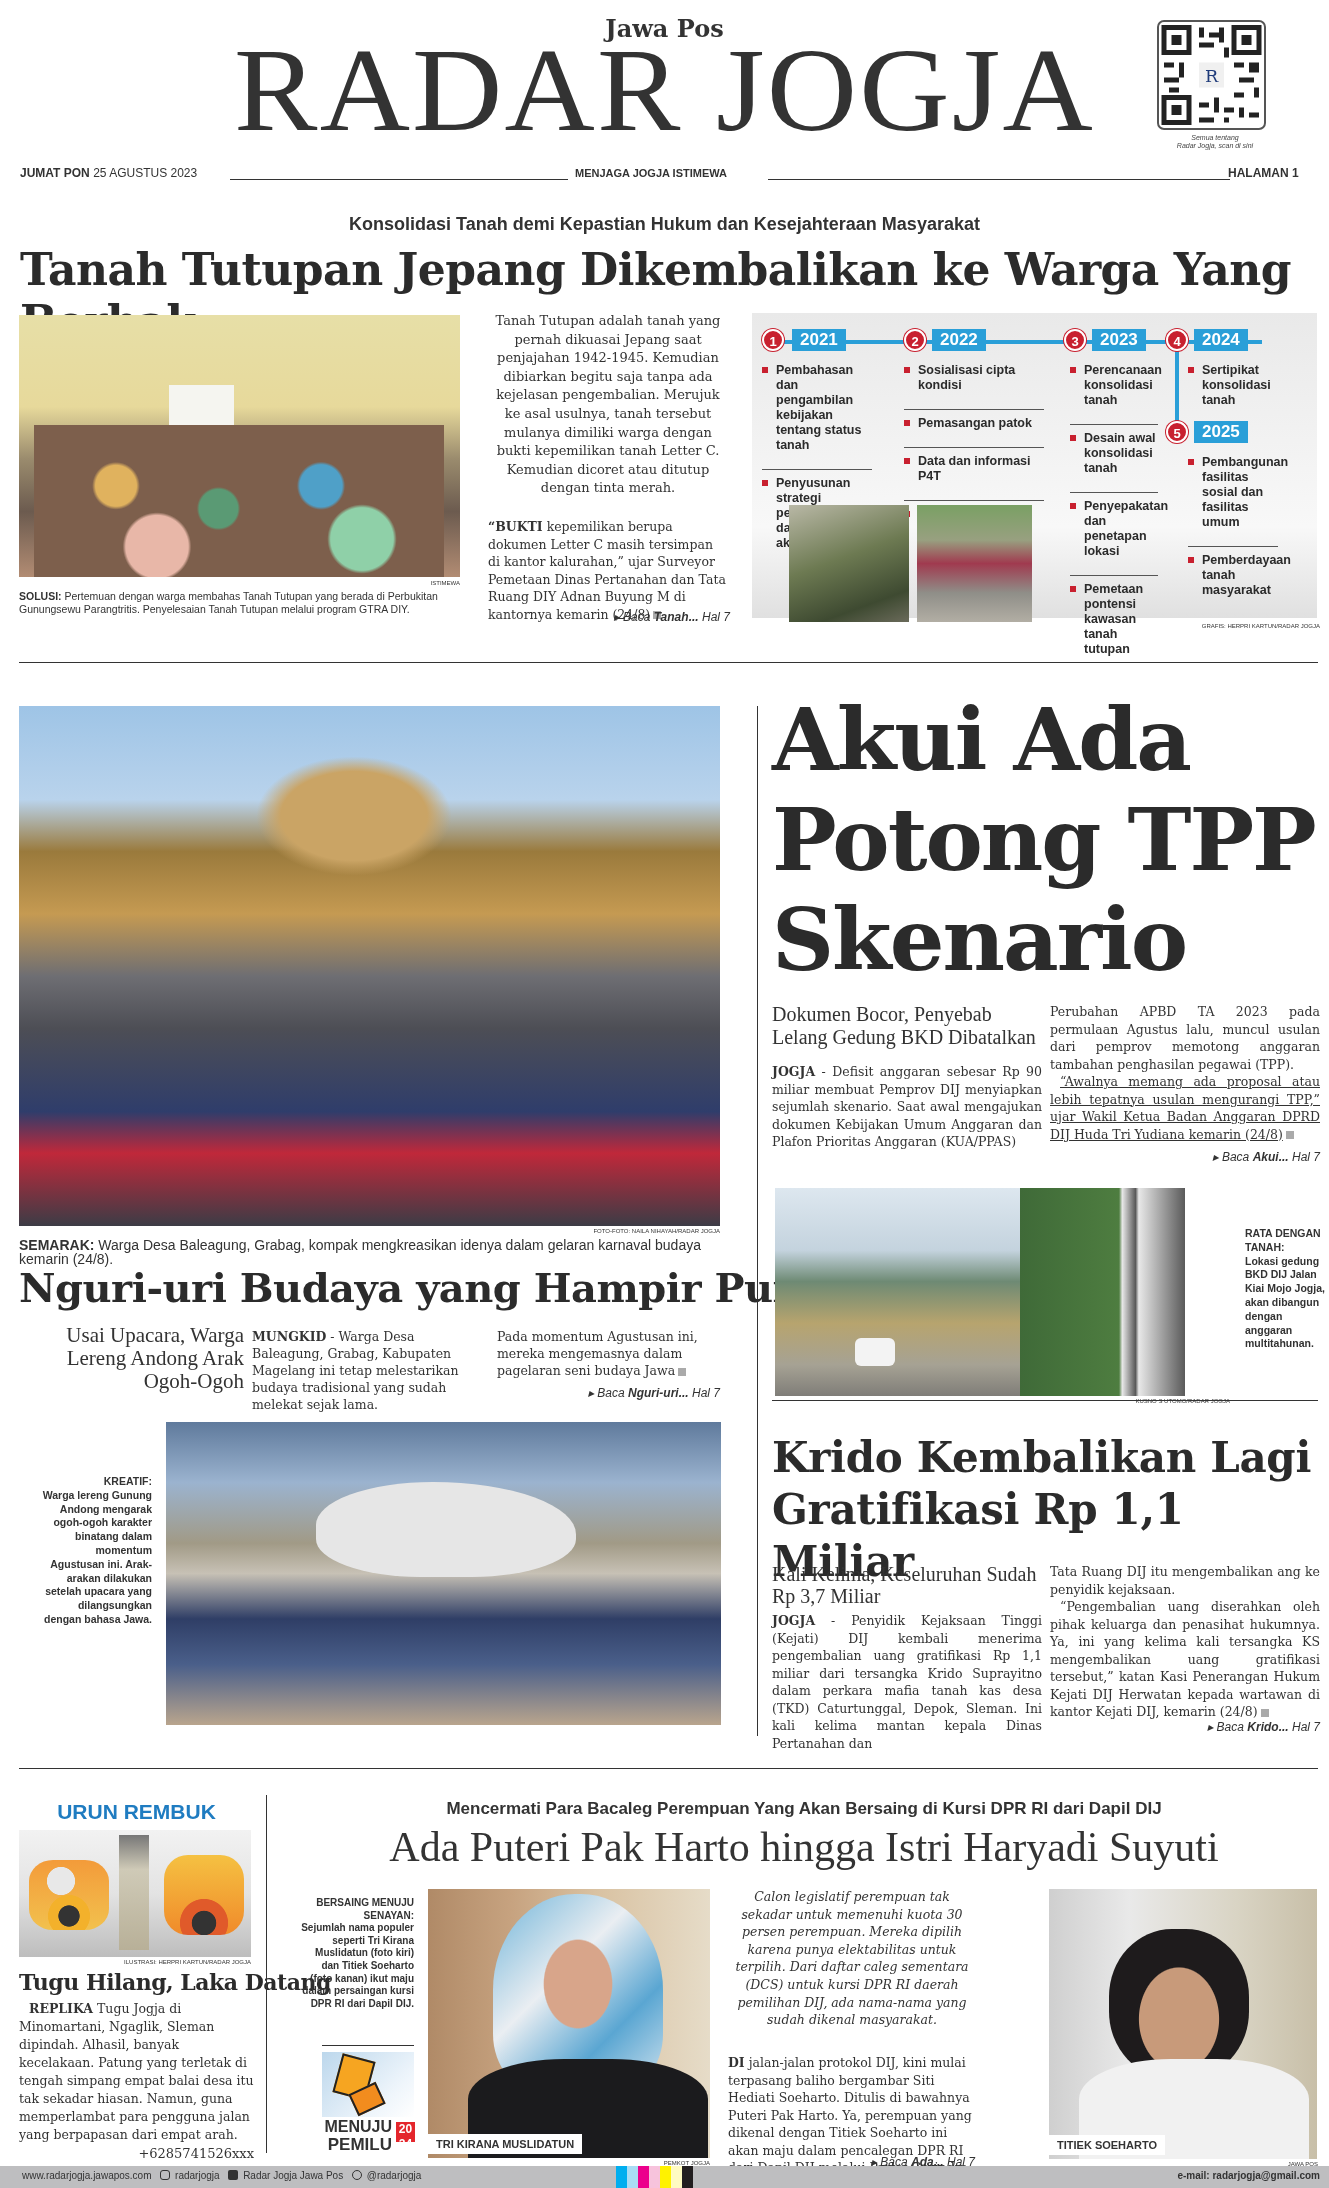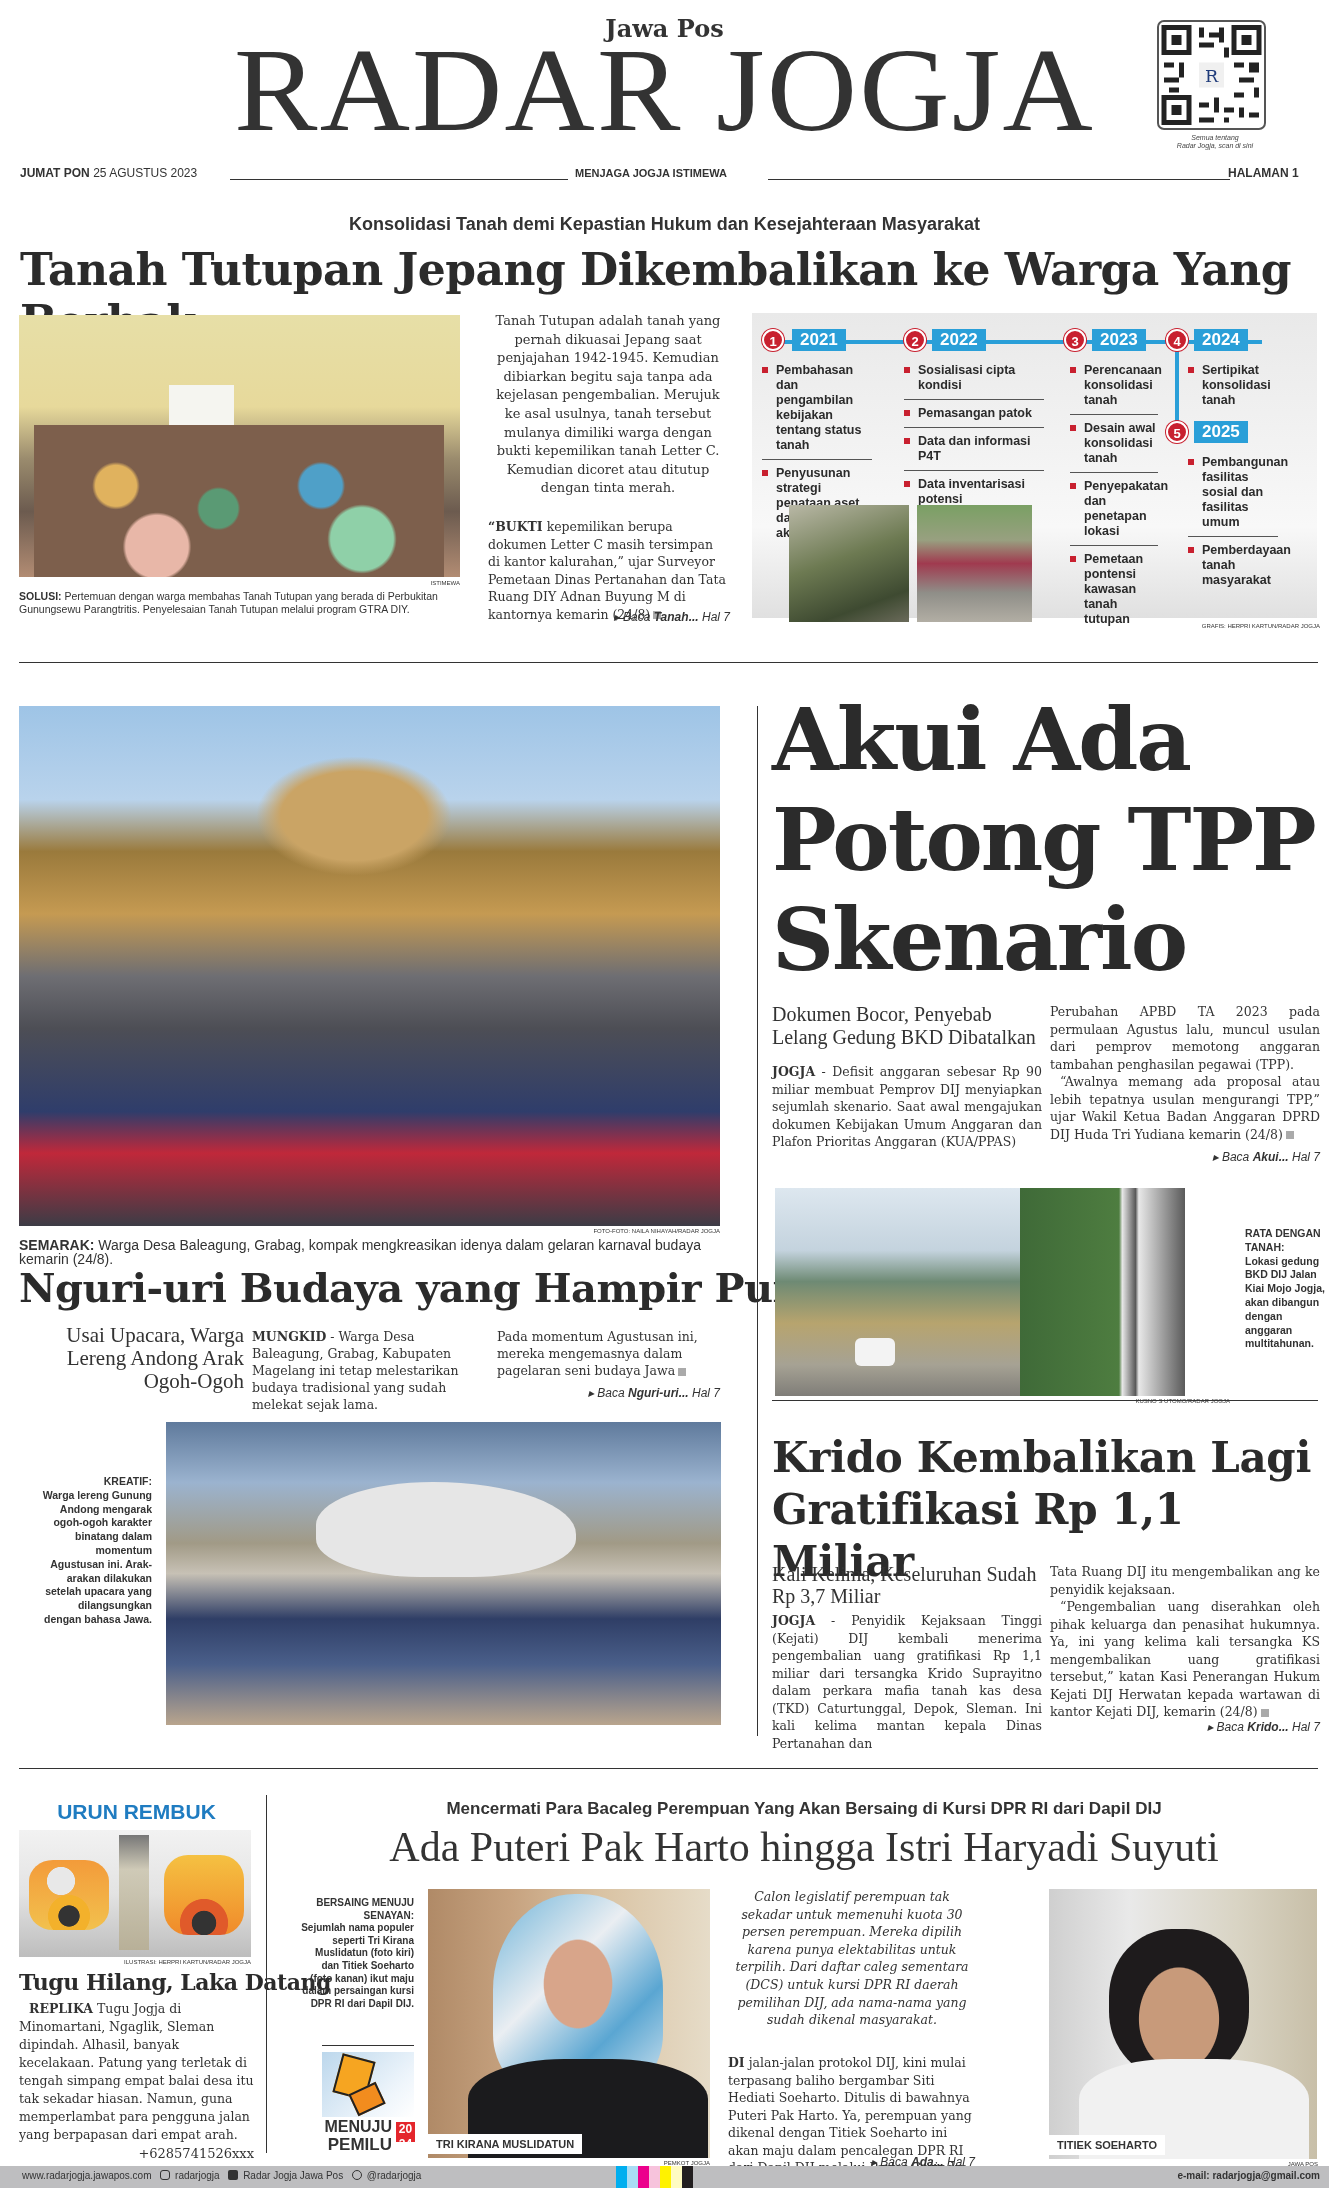--- a/index.html
+++ b/index.html
@@ -25,21 +25,21 @@
   .baca { font-family: "Liberation Sans", sans-serif; font-size: 12px; font-style: italic; color: #333; text-align: right; }
   .baca b { font-weight: bold; }
   .endmark { display: inline-block; width: 8px; height: 8px; background: #aaa; margin-left: 3px; vertical-align: middle; }
 
   
   .tl-panel { left: 752px; top: 313px; width: 565px; height: 305px; background: linear-gradient(#e9e9e9, #f8f8f8 70%, #e0e0e0); }
   .tl-line { position: absolute; height: 4px; background: #2a9fd8; }
   .tl-num { position: absolute; width: 22px; height: 22px; border-radius: 50%; background: #c8202f; color: #fff; font-family: "Liberation Sans", sans-serif; font-weight: bold; font-size: 13px; text-align: center; line-height: 22px; border: 2px solid #fff; box-shadow: 0 0 0 1px #c8202f; }
   .tl-year { position: absolute; height: 22px; background: #2a9fd8; color: #fff; font-family: "Liberation Sans", sans-serif; font-weight: bold; font-size: 17px; line-height: 22px; padding: 0 8px; }
   .tl-items { position: absolute; font-family: "Liberation Sans", sans-serif; font-size: 12.5px; font-weight: bold; line-height: 15px; color: #2b2b2b; }
-  .tl-item { position: relative; padding-left: 14px; padding-bottom: 6px; margin-bottom: 6px; border-bottom: 1px solid #555; }
+  .tl-item { position: relative; padding-left: 14px; padding-bottom: 16px; margin-bottom: 6px; border-bottom: 1px solid #555; }
   .tl-item:last-child { border-bottom: none; }
   .tl-item::before { content: ""; position: absolute; left: 0; top: 4px; width: 6px; height: 6px; background: #c8202f; }
 
   .headline-main { font-family: "DejaVu Serif", serif; font-weight: bold; color: #2b2b2b; }
   .bottom-bar { left: 0; top: 2166px; width: 1329px; height: 22px; background: #bebec0; }
 </style>
 </head>
 <body>
 
 <div class="abs jawapos">Jawa Pos</div>
@@ -204,21 +204,21 @@
   <div>Akui Ada</div>
   <div>Potong TPP</div>
   <div>Skenario</div>
 </div>
 <div class="abs serif" style="left:772px; top:1003px; width:272px; font-size:20px; line-height:23px; color:#333;">Dokumen Bocor, Penyebab Lelang Gedung BKD Dibatalkan</div>
 <div class="abs body-text" style="left:772px; top:1063px; width:270px; font-size:12.5px; line-height:17.5px; text-align:justify;">
   <b>JOGJA</b><span> - Defisit anggaran sebesar Rp 90 miliar membuat Pemprov DIJ menyiapkan sejumlah skenario. Saat awal mengajukan dokumen Kebijakan Umum Anggaran dan Plafon Prioritas Anggaran (KUA/PPAS)</span>
 </div>
 <div class="abs body-text" style="left:1050px; top:1003px; width:270px; font-size:12.5px; line-height:17.5px; text-align:justify;">
   <div>Perubahan APBD TA 2023 pada permulaan Agustus lalu, muncul usulan dari pemprov memotong anggaran tambahan penghasilan pegawai (TPP).</div>
-  <div style="text-indent:10px;"><span>“Awalnya memang ada proposal atau lebih tepatnya usulan mengurangi TPP,” ujar Wakil Ketua Badan Anggaran DPRD DIJ Huda Tri Yudiana kemarin (24/8)</span><span class="endmark"></span></div>
+  <div style="text-indent:10px;text-decoration:underline;"><span>“Awalnya memang ada proposal atau lebih tepatnya usulan mengurangi TPP,” ujar Wakil Ketua Badan Anggaran DPRD DIJ Huda Tri Yudiana kemarin (24/8)</span><span class="endmark"></span></div>
 </div>
 <div class="abs baca" style="left:1130px; top:1150px; width:190px;">
   <span>▸</span>
   <span>Baca</span>
   <b>Akui...</b>
   <span>Hal 7</span>
 </div>
 <div class="photo" style="left:775px; top:1188px; width:410px; height:208px; background: linear-gradient(180deg,#dde7ef 0%,#c4d3de 30%,#6e8a74 45%,#b7a46e 65%,#a6a294 85%,#7f7d78 100%);">
   <div class="abs" style="left:245px; top:0; width:165px; height:208px; background: linear-gradient(90deg,#3f6a38,#4e7d40 60%,#e8e8e8 62%,#5a5a5a 70%,#e8e8e8 72%,#5a5a5a);"></div>
   <div class="abs" style="left:80px; top:150px; width:40px; height:28px; background:#f3f3f3; border-radius:6px;"></div>

